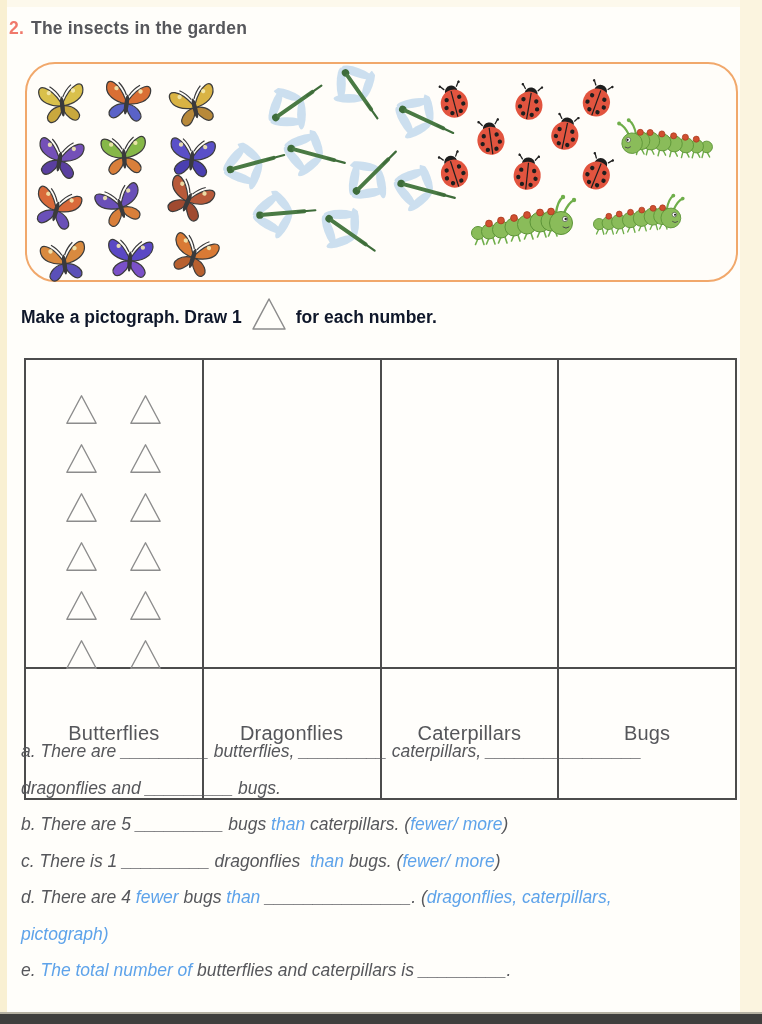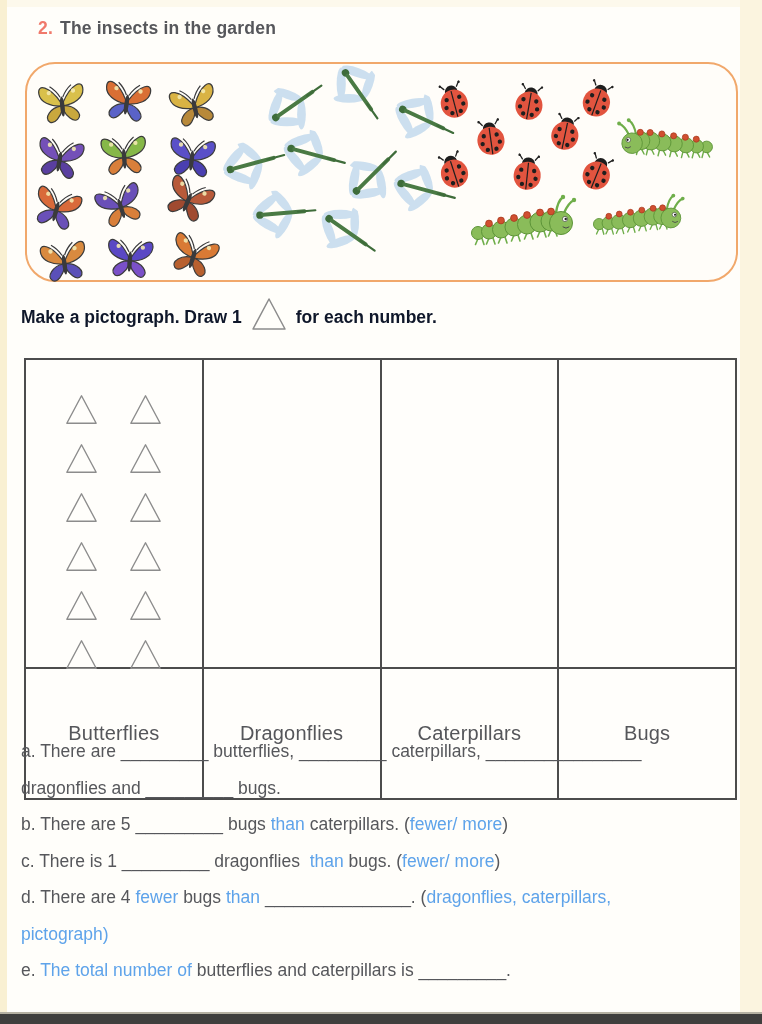--- a/index.html
+++ b/index.html
@@ -3,21 +3,21 @@
 <meta charset="utf-8">
 <style>
   html,body{margin:0;padding:0;}
   body{font-family:"Liberation Sans", sans-serif; background:#e9e7e0;}
   .page{position:relative; width:762px; height:1024px; background:#fffefa; overflow:hidden; margin:0 auto;}
   .edge-top{position:absolute;left:0;top:0;width:100%;height:7px;background:#fdf9ec;}
   .edge-left{position:absolute;left:0;top:0;width:7px;height:100%;background:#f9f0d2;}
   .edge-right{position:absolute;right:0;top:0;width:22px;height:100%;background:#fbf4df;}
   .edge-bottom{position:absolute;left:0;bottom:0;width:100%;height:12px;
     background:linear-gradient(#b5b1a2 0 2px, #3f3f3d 2px 100%); z-index:6;}
-  .heading{position:absolute;left:38px;top:18px;font-size:17.5px;font-weight:bold;color:#56575b;letter-spacing:.2px;text-align:right;}
+  .heading{position:absolute;left:9px;top:18px;font-size:17.5px;font-weight:bold;color:#56575b;letter-spacing:.2px;text-align:right;}
   .heading .num{color:#f0796b;margin-right:7px;}
   .insect-panel{position:absolute;left:25px;top:62px;width:709px;height:216px;
     border:2px solid #f1a86b;border-radius:30px;background:#fffdf9;}
   .insect{position:absolute;}
   .insect svg{width:100%;height:100%;display:block;}
   .instruction{position:absolute;left:21px;top:294px;height:46px;display:flex;align-items:center;
     font-size:17.5px;font-weight:bold;color:#0f172a;}
   .instruction .tri-inline{width:40px;height:36px;margin:0 7px;position:relative;top:-3px;}
   .instruction .tri-inline svg{width:100%;height:100%;}
   .ptable{position:absolute;left:24px;top:358px;width:713px;height:442px;
@@ -26,21 +26,21 @@
   .pcol + .pcol{border-left:2px solid #4c4c4c;}
   .pcell{height:309px;border-bottom:2px solid #4c4c4c;box-sizing:border-box;
     display:grid;grid-template-columns:repeat(2,33px);gap:14px 31px;justify-content:center;
     align-content:start;padding-top:32px;}
   .tri{width:33px;height:35px;}
   .tri svg{width:100%;height:100%;display:block;}
   .plabel{flex:1;display:flex;align-items:center;justify-content:center;
     font-size:20px;color:#55565a;letter-spacing:.2px;}
   .sentences{position:absolute;left:21px;top:733px;width:724px;color:#56575b;}
   .sheading{font-size:17.5px;font-weight:bold;margin-bottom:3px;line-height:28px;}
-  .sline{font-size:17.5px;line-height:36.5px;white-space:nowrap;}
+  .sline{font-size:17.5px;line-height:36.5px;white-space:nowrap;font-style:italic;}
   .blu{color:#5ea3ea;}
 </style>
 </head>
 <body>
 
 <div class="page">
   <div class="edge-top"></div>
   <div class="edge-left"></div>
   <div class="edge-right"></div>
   <div class="edge-bottom"></div>

